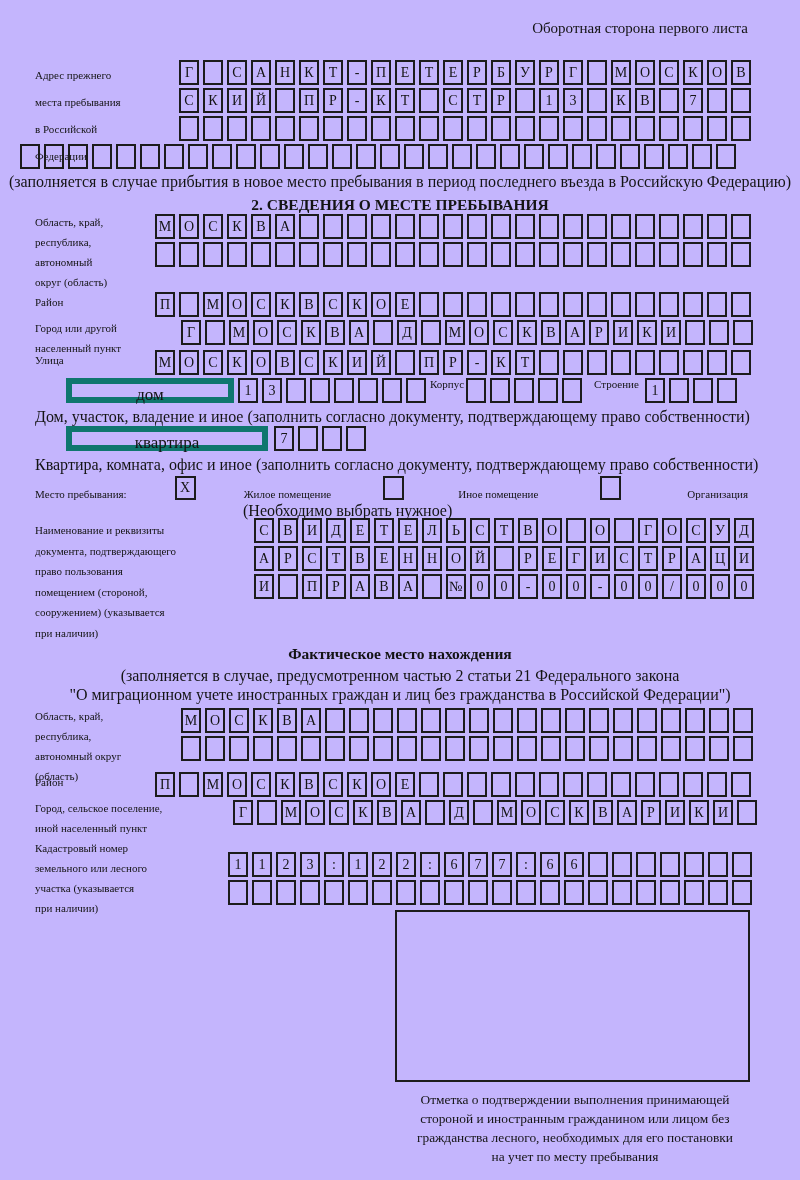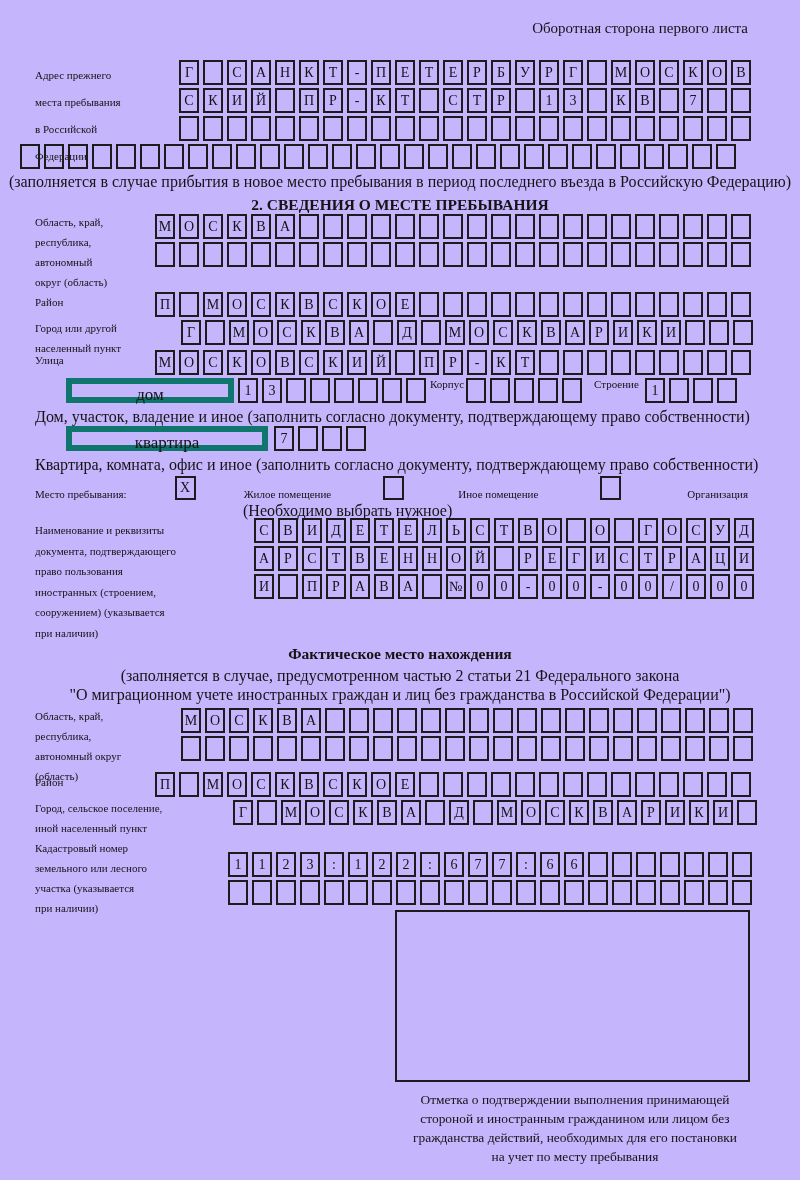--- a/index.html
+++ b/index.html
@@ -92,21 +92,21 @@
     <span class="label" style="margin-left:14px;">Иное помещение</span>
     <span class="checkbox" style="margin-left:22px;"></span>
     <span class="label" style="margin-left:26px;">Организация</span>
   </div>
   <div class="abs caption" style="left:243px;top:502px;">(Необходимо выбрать нужное)</div>
 
   <div class="abs label lines" style="left:35px;top:520px;line-height:20.5px;">
       <div>Наименование и реквизиты</div>
       <div>документа, подтверждающего</div>
       <div>право пользования</div>
-      <div>иностранных (строением,</div>
+      <div>помещением (стороной,</div>
       <div>сооружением) (указывается</div>
       <div>при наличии)</div>
     </div>
   <div class="abs cells" style="left:254px;top:518px;"><span class="cell">С</span><span class="cell">В</span><span class="cell">И</span><span class="cell">Д</span><span class="cell">Е</span><span class="cell">Т</span><span class="cell">Е</span><span class="cell">Л</span><span class="cell">Ь</span><span class="cell">С</span><span class="cell">Т</span><span class="cell">В</span><span class="cell">О</span><span class="cell"></span><span class="cell">О</span><span class="cell"></span><span class="cell">Г</span><span class="cell">О</span><span class="cell">С</span><span class="cell">У</span><span class="cell">Д</span></div>
   <div class="abs cells" style="left:254px;top:546px;"><span class="cell">А</span><span class="cell">Р</span><span class="cell">С</span><span class="cell">Т</span><span class="cell">В</span><span class="cell">Е</span><span class="cell">Н</span><span class="cell">Н</span><span class="cell">О</span><span class="cell">Й</span><span class="cell"></span><span class="cell">Р</span><span class="cell">Е</span><span class="cell">Г</span><span class="cell">И</span><span class="cell">С</span><span class="cell">Т</span><span class="cell">Р</span><span class="cell">А</span><span class="cell">Ц</span><span class="cell">И</span></div>
   <div class="abs cells" style="left:254px;top:574px;"><span class="cell">И</span><span class="cell"></span><span class="cell">П</span><span class="cell">Р</span><span class="cell">А</span><span class="cell">В</span><span class="cell">А</span><span class="cell"></span><span class="cell">№</span><span class="cell">0</span><span class="cell">0</span><span class="cell">-</span><span class="cell">0</span><span class="cell">0</span><span class="cell">-</span><span class="cell">0</span><span class="cell">0</span><span class="cell">/</span><span class="cell">0</span><span class="cell">0</span><span class="cell">0</span></div>
 
   <div class="abs title center" style="left:0;top:645px;">Фактическое место нахождения</div>
   <div class="abs caption center" style="left:0;top:667px;">(заполняется в случае, предусмотренном частью 2 статьи 21 Федерального закона</div>
   <div class="abs caption center" style="left:0;top:686px;">"О миграционном учете иностранных граждан и лиц без гражданства в Российской Федерации")</div>
@@ -135,17 +135,17 @@
       <div>участка (указывается</div>
       <div>при наличии)</div>
     </div>
   <div class="abs cells" style="left:228px;top:852px;"><span class="cell">1</span><span class="cell">1</span><span class="cell">2</span><span class="cell">3</span><span class="cell">:</span><span class="cell">1</span><span class="cell">2</span><span class="cell">2</span><span class="cell">:</span><span class="cell">6</span><span class="cell">7</span><span class="cell">7</span><span class="cell">:</span><span class="cell">6</span><span class="cell">6</span><span class="cell"></span><span class="cell"></span><span class="cell"></span><span class="cell"></span><span class="cell"></span><span class="cell"></span><span class="cell"></span></div>
   <div class="abs cells" style="left:228px;top:880px;"><span class="cell"></span><span class="cell"></span><span class="cell"></span><span class="cell"></span><span class="cell"></span><span class="cell"></span><span class="cell"></span><span class="cell"></span><span class="cell"></span><span class="cell"></span><span class="cell"></span><span class="cell"></span><span class="cell"></span><span class="cell"></span><span class="cell"></span><span class="cell"></span><span class="cell"></span><span class="cell"></span><span class="cell"></span><span class="cell"></span><span class="cell"></span><span class="cell"></span></div>
 
   <div class="stamp-box"></div>
   <div class="stamp-caption lines">
       <div>Отметка о подтверждении выполнения принимающей</div>
       <div>стороной и иностранным гражданином или лицом без</div>
-      <div>гражданства действий, необходимых для его постановки</div>
+      <div>гражданства лесного, необходимых для его постановки</div>
       <div>на учет по месту пребывания</div>
     </div>
 
 </div>
 
 </body></html>

